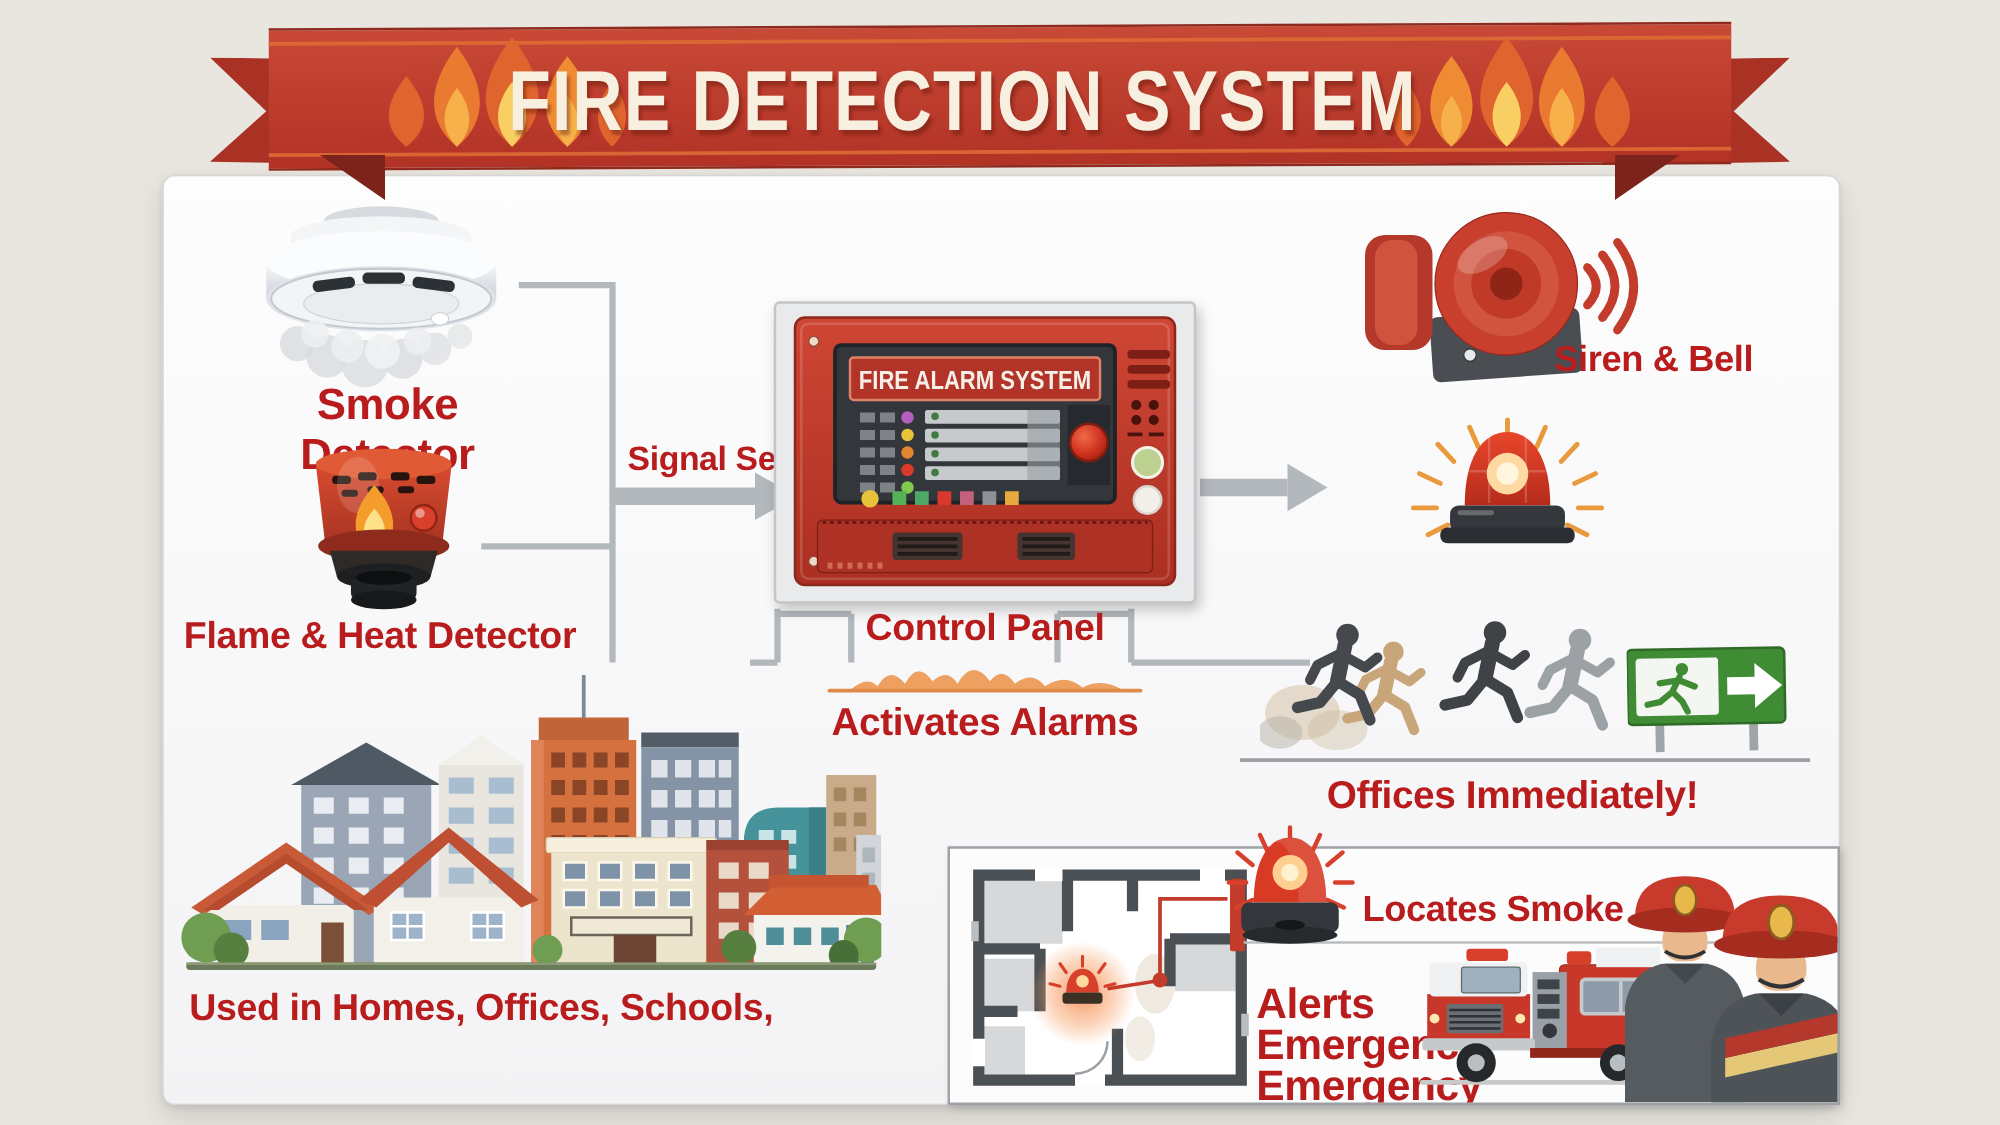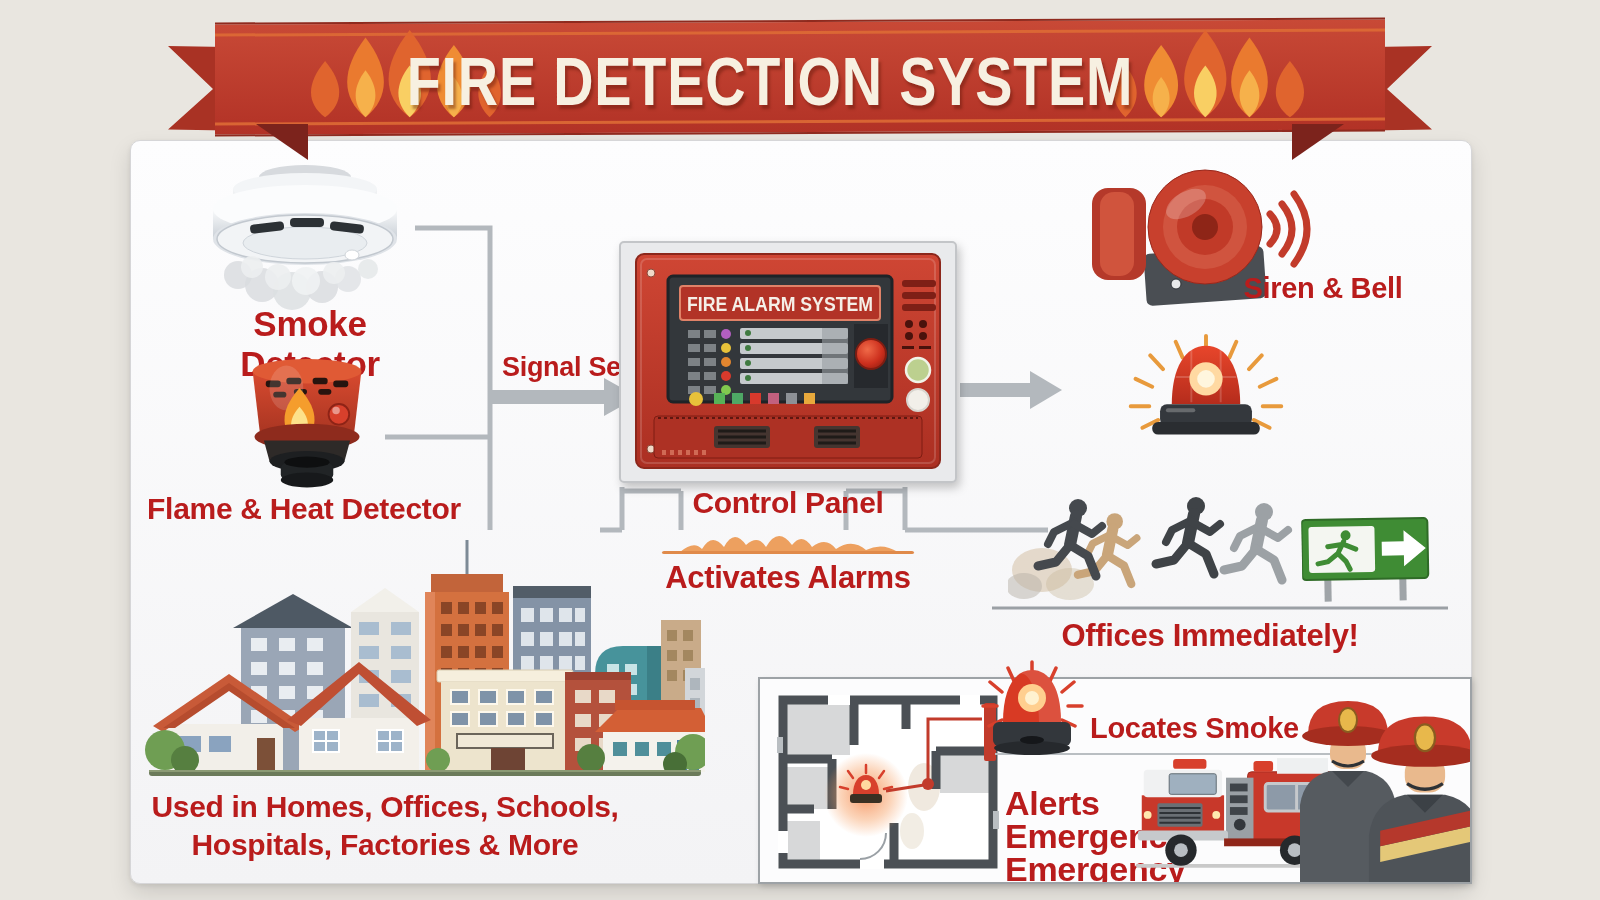--- a/index.html
+++ b/index.html
@@ -495,21 +495,20 @@
       <circle cx="40" cy="232" r="14" fill="#567f40"></circle>
     <circle cx="293" cy="232" r="12" fill="#6f9e53"></circle>
     <circle cx="446" cy="230" r="14" fill="#567f40"></circle>
     <circle cx="548" cy="224" r="18" fill="#6f9e53"></circle>
       <circle cx="530" cy="236" r="12" fill="#486f37"></circle>
     <rect x="4" y="242" width="552" height="6" rx="3" fill="#6b7a5a"></rect>
     <rect x="4" y="242" width="552" height="2" fill="#8b9a74"></rect>
   </svg>
   <div class="lbl ctr" style="left:120px;top:788px;width:530px;font-size:30px;line-height:38px;">
     <div>Used in Homes, Offices, Schools,</div>
-    <div>Hospitals, Factories &amp; More</div>
   </div>
 
   <div class="resp-panel">
     <svg style="position:absolute;left:14px;top:12px" width="228" height="182" viewBox="0 0 228 182">
       <defs>
         <radialGradient id="fireGlow" cx=".5" cy=".5" r=".5">
           <stop offset="0" stop-color="rgba(243,120,60,.8)"></stop>
             <stop offset=".6" stop-color="rgba(247,160,100,.45)"></stop>
             <stop offset="1" stop-color="rgba(247,160,100,0)"></stop>
         </radialGradient>

